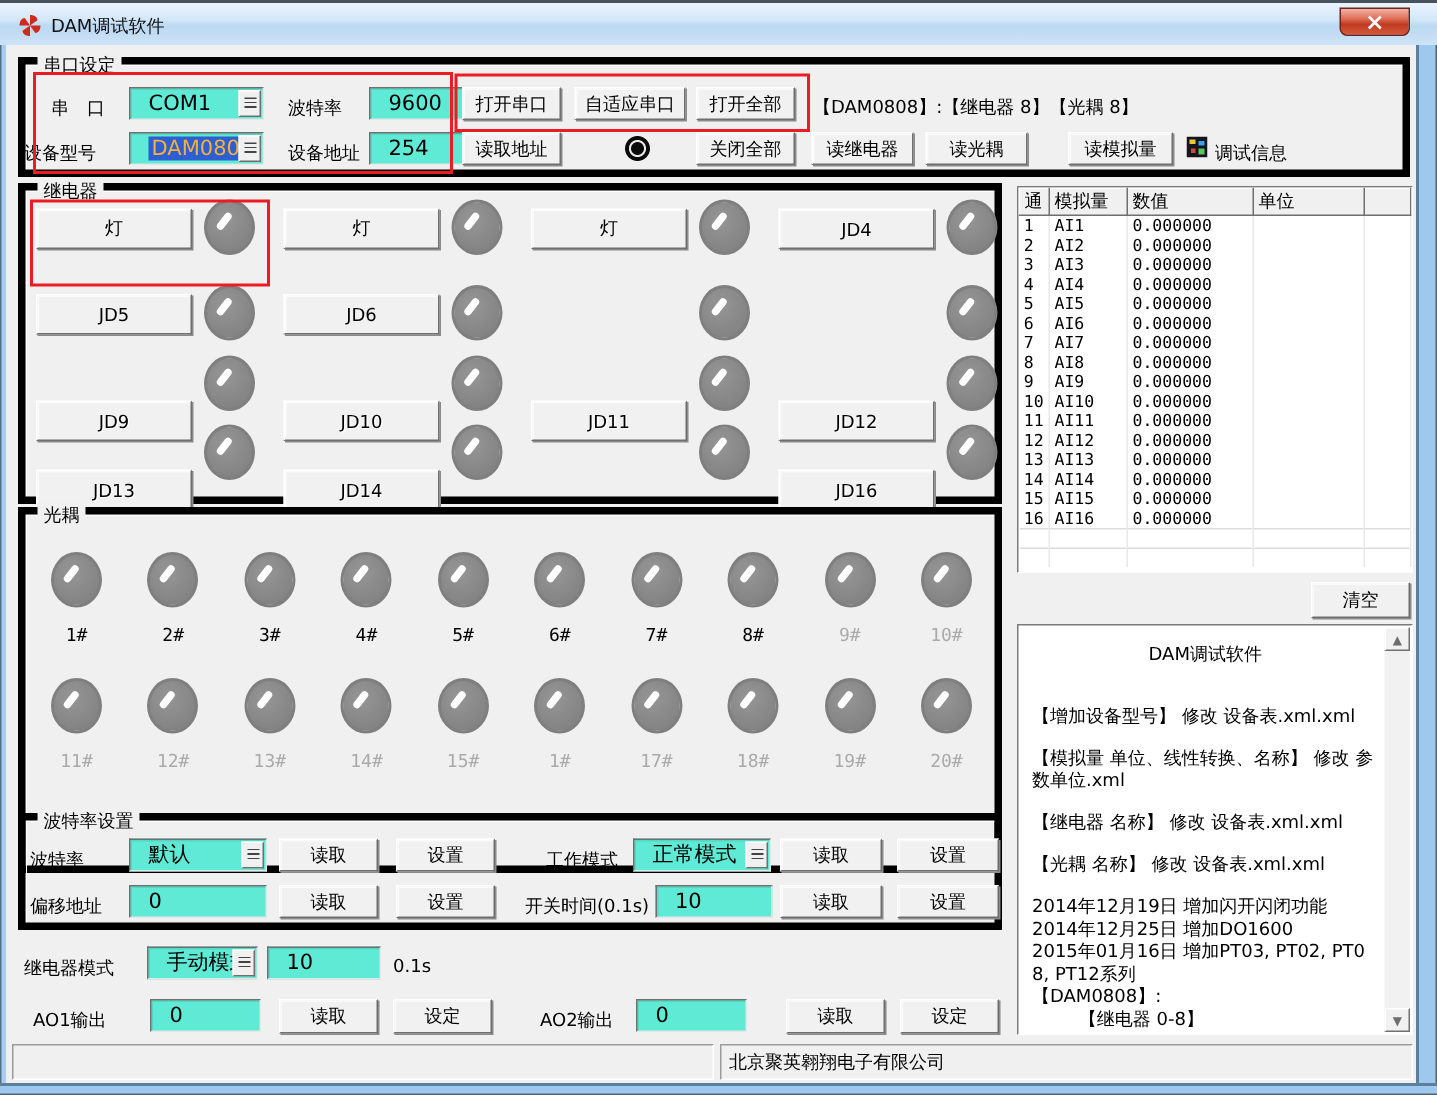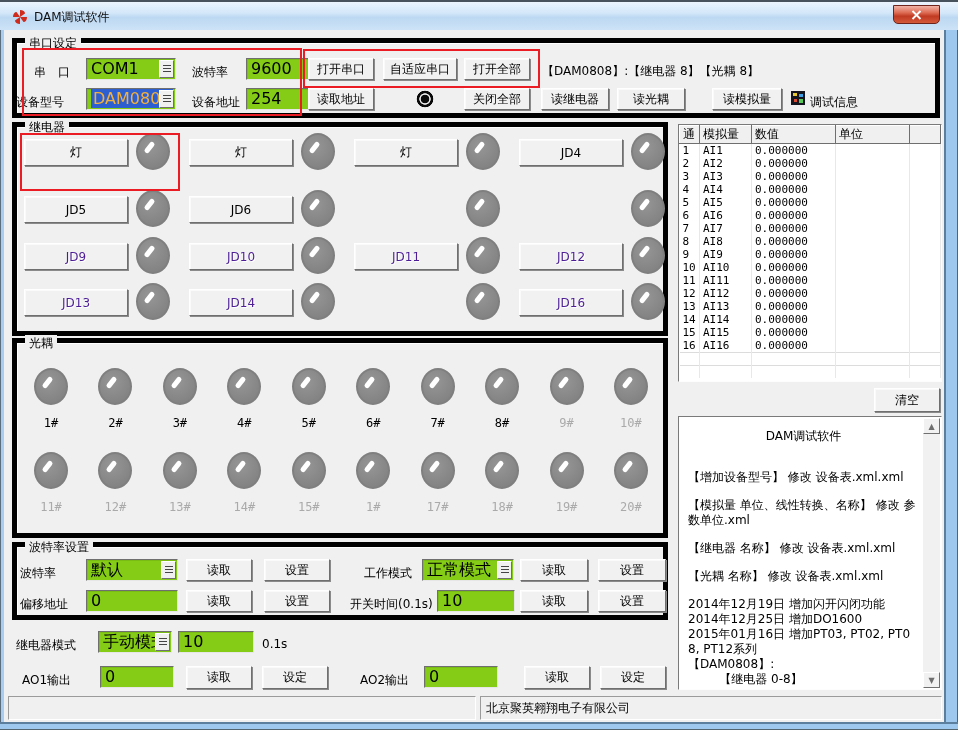--- a/index.html
+++ b/index.html
@@ -19,25 +19,25 @@
   .b-right{position:absolute;left:944px;top:30px;width:14px;height:700px;background:#9fc8ee;border-left:2px solid #5d7f9e;border-right:1px solid #53656f;box-sizing:border-box;}
   .b-bottom{position:absolute;left:0;top:722px;width:958px;height:8px;background:#9fc8ee;border-top:2px solid #5d7f9e;border-bottom:1px solid #53656f;box-sizing:border-box;}
   
   .grp{position:absolute;border:5px solid #000000;box-shadow:inset 1px 1px 0 #ffffff;box-sizing:border-box;}
   .grp-label{position:absolute;top:-8px;left:8px;background:#f0f0f0;padding:0 4px;font-size:12px;white-space:nowrap;}
   .lbl{position:absolute;font-size:12px;white-space:nowrap;}
   .btn{position:absolute;box-sizing:border-box;background:#f1f1f1;color:#000;
     border:1px solid;border-color:#ffffff #6f6f6f #6f6f6f #ffffff;
     box-shadow:1px 1px 0 #8a8a8a,inset 1px 1px 0 #fafafa;
     display:flex;align-items:center;justify-content:center;font-size:12px;cursor:pointer;}
-  .btn.dis{color:#4c1d95;text-shadow:1px 1px 0 #fff;cursor:default;}
-  .field{position:absolute;box-sizing:border-box;background:#84cc16;
+  .btn.dis{color:#000000;text-shadow:1px 1px 0 #fff;cursor:default;margin-top:24px;}
+  .field{position:absolute;box-sizing:border-box;background:#5eead4;
     border:1px solid;border-color:#6f6f6f #e6e6e6 #e6e6e6 #6f6f6f;
     box-shadow:inset 1px 1px 0 rgba(0,0,0,.08);
-    font-size:16px;padding:2px 4px;line-height:16px;white-space:nowrap;overflow:hidden;}
+    font-size:14px;padding:2px 12px;line-height:16px;white-space:nowrap;overflow:hidden;}
   .combo{padding-right:18px;}
   .cbtn{position:absolute;right:1px;top:1px;bottom:1px;width:15px;background:#f0f0f0;
     border:1px solid;border-color:#fff #707070 #707070 #fff;box-sizing:border-box;
     display:flex;align-items:center;justify-content:center;cursor:pointer;}
   .clines{width:8px;height:8px;background:repeating-linear-gradient(to bottom,#444 0 1px,transparent 1px 3px);}
   .sel{background:#2e5fd0;color:#f2b03c;padding:0 2px;}
   .knob{position:absolute;width:34px;height:37px;border-radius:50%;
     background:radial-gradient(circle at 40% 35%,#969696,#888 55%,#7d7d7d);
     border:2px solid #7f7f7f;box-sizing:border-box;}
   .knob::before{content:"";position:absolute;left:9px;top:6px;width:5px;height:13px;border-radius:3px;background:#fff;transform:rotate(38deg);}
@@ -218,21 +218,21 @@
       <span class="knob"></span>
     </div>
   <div class="rcell" style="left:354px;top:283px;">
       <span class="knob"></span>
     </div>
   <div class="rcell" style="left:519px;top:283px;">
       <div class="btn dis">JD16</div>
       <span class="knob"></span>
     </div>
 
-  <div class="grp" style="left:12px;top:338px;width:656px;height:200px;">
+  <div class="grp" style="left:12px;top:338px;width:656px;height:244px;">
     <span class="grp-label">光耦</span>
   </div>
 
   <div class="orow" style="top:368px;">
     <div class="ocell">
         <span class="knob"></span>
         <span class="olabel">1#</span>
       </div>
     <div class="ocell">
         <span class="knob"></span>

